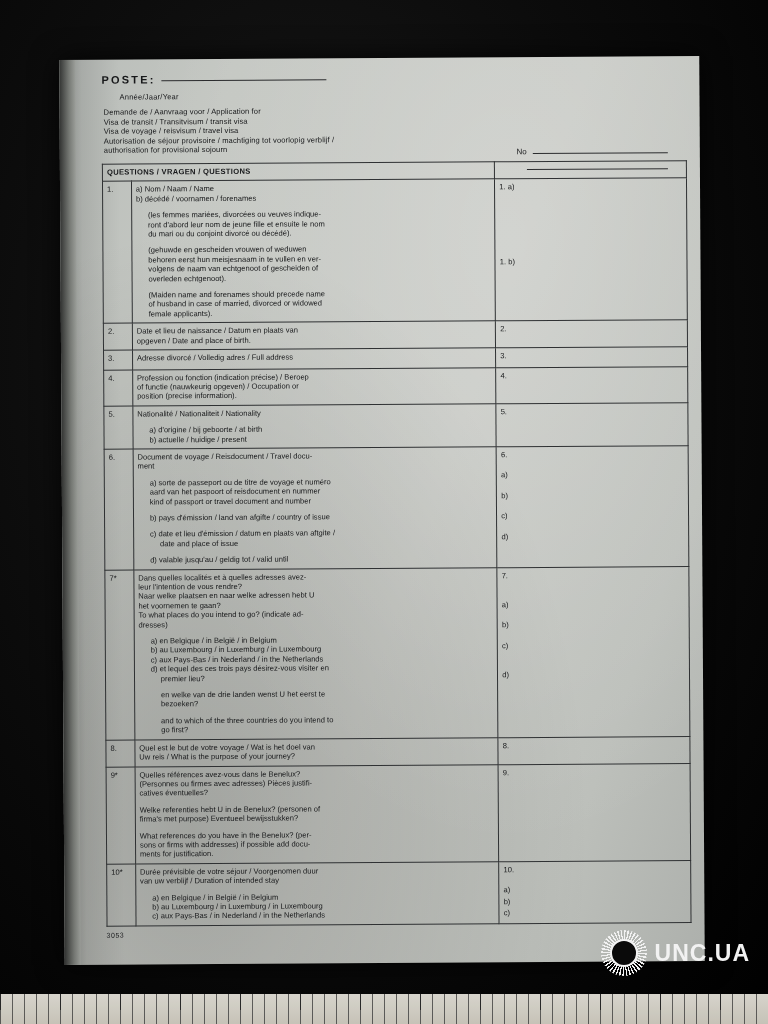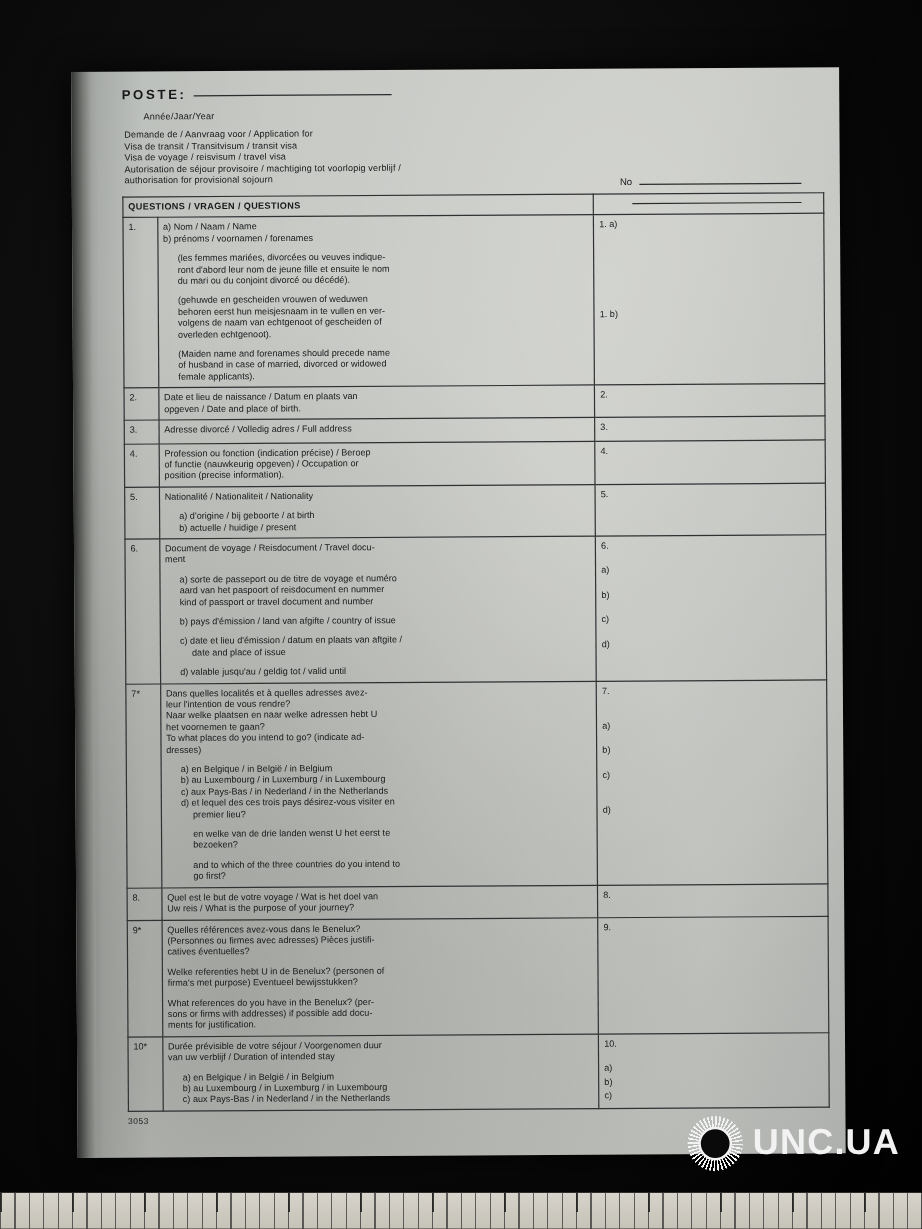--- a/index.html
+++ b/index.html
@@ -107,21 +107,21 @@
   .wm .sun{
     width:46px;height:46px;border-radius:50%;
     background:
       repeating-conic-gradient(#f2f2f2 0deg 4deg, transparent 4deg 9deg);
     position:relative;
   }
   .wm .sun:after{
     content:"";position:absolute;inset:9px;border-radius:50%;
     background:#0a0a0a;border:2px solid #f2f2f2;
   }
-  .wm .txt{font-size:30px;letter-spacing:1px;font-weight:700;}
+  .wm .txt{font-size:23px;letter-spacing:1px;font-weight:700;}
 </style>
 </head>
 <body>
 
 <div class="backdrop"></div>
 
 <div class="page">
   <div class="binding"></div>
   <div class="content">
 
@@ -148,21 +148,21 @@
       <tbody>
           <tr class="hdr">
         <td colspan="2">QUESTIONS / VRAGEN / QUESTIONS</td>
         <td>&nbsp;</td>
       </tr>
 
       <tr>
         <td class="num">1.</td>
         <td class="q">
           <span>a) Nom / Naam / Name</span><br>
-          <span>b) prénoms / voornamen / forenames</span>
+          <span>b) décédé / voornamen / forenames</span>
           <span class="gap-s"></span>
           <span class="sub">(les femmes mariées, divorcées ou veuves indique-</span>
           <span class="sub">ront d'abord leur nom de jeune fille et ensuite le nom</span>
           <span class="sub">du mari ou du conjoint divorcé ou décédé).</span>
           <span class="gap-s"></span>
           <span class="sub">(gehuwde en gescheiden vrouwen of weduwen</span>
           <span class="sub">behoren eerst hun meisjesnaam in te vullen en ver-</span>
           <span class="sub">volgens de naam van echtgenoot of gescheiden of</span>
           <span class="sub">overleden echtgenoot).</span>
           <span class="gap-s"></span>

